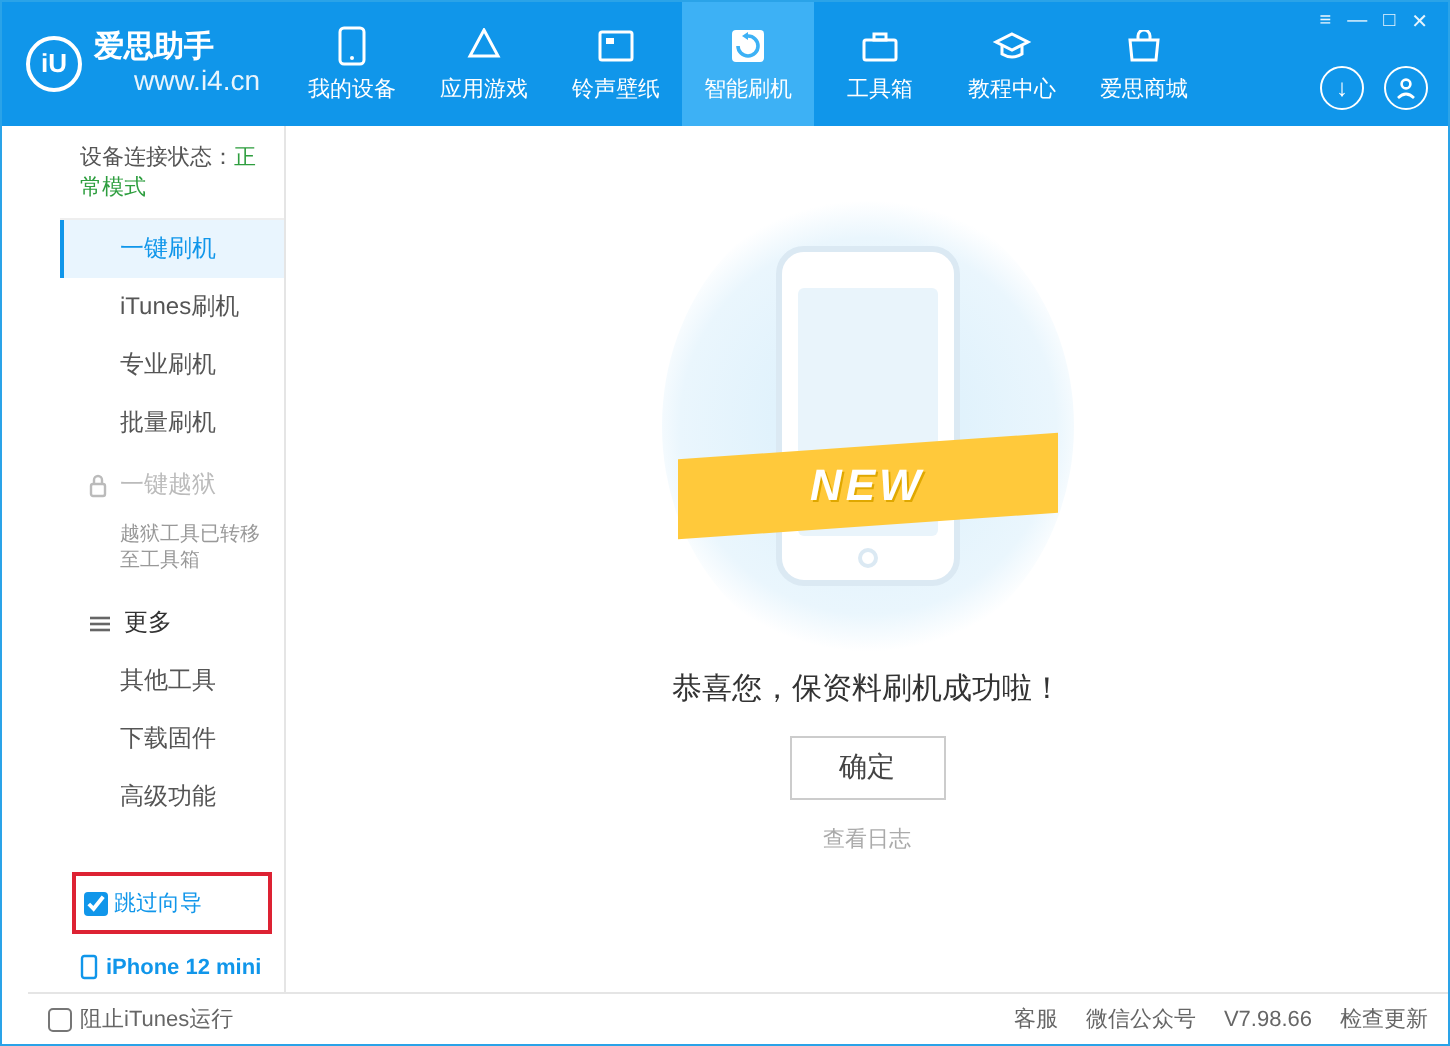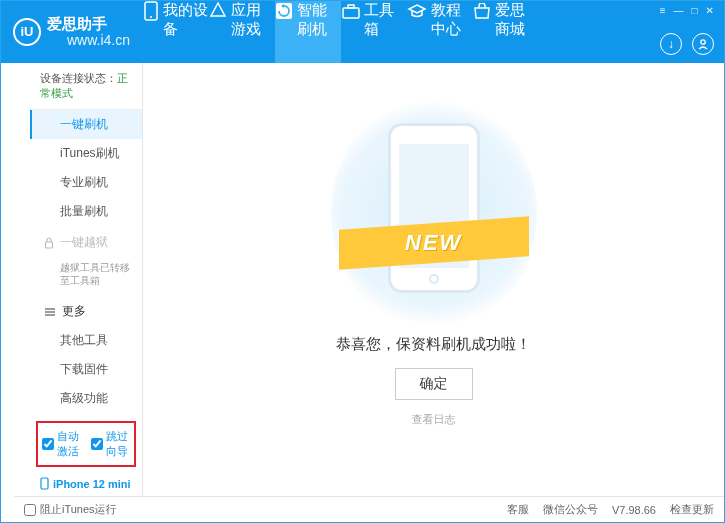--- a/index.html
+++ b/index.html
@@ -5,21 +5,21 @@
 * { margin: 0; padding: 0; box-sizing: border-box; font-family: "Microsoft YaHei", Arial, sans-serif; }
 body { background: #fff; }
 .app { width: 725px; height: 523px; border: 1px solid #2aa3e8; display: flex; flex-direction: column; }
 .header { height: 62px; background: #1096ea; display: flex; align-items: center; color: #fff; }
 .logo-box { width: 142px; display: flex; align-items: center; padding-left: 12px; gap: 6px; }
 .logo-circle { width: 28px; height: 28px; border: 2px solid #fff; border-radius: 50%; display: flex; align-items: center; justify-content: center; font-weight: bold; font-size: 13px; }
 .logo-text { display: flex; flex-direction: column; line-height: 1.1; }
 .logo-title { font-size: 15px; font-weight: bold; }
 .logo-url { font-size: 14px; opacity: .9; margin-left: 20px; }
 .nav { display: flex; flex: 1; height: 100%; }
-.nav-item { width: 66px; display: flex; flex-direction: row; justify-content: center; gap: 4px; cursor: pointer; font-size: 15px; }
+.nav-item { width: 66px; display: flex; flex-direction: column; align-items: center; justify-content: center; gap: 4px; cursor: pointer; font-size: 11px; }
 .nav-item.active { background: #3db1f5; }
 .nav-icon { width: 20px; height: 20px; display: flex; align-items: center; justify-content: center; }
 .win-ctrl-top { display: flex; gap: 8px; font-size: 10px; }
 .win-btn { cursor: pointer; opacity: .9; }
 .header-right { display: flex; flex-direction: column; align-items: flex-end; justify-content: space-between; height: 100%; padding: 4px 10px 8px 0; }
 .user-icons { display: flex; gap: 10px; }
 .circ-icon { width: 22px; height: 22px; border: 1.5px solid #fff; border-radius: 50%; display: flex; align-items: center; justify-content: center; font-size: 12px; cursor: pointer; }
 .body { flex: 1; display: flex; overflow: hidden; }
 .sidebar { width: 142px; border-right: 1px solid #e5e5e5; display: flex; flex-direction: column; font-size: 12px; color: #555; padding-left: 29px; }
 .side-status { padding: 8px 10px; font-size: 11px; border-bottom: 1px solid #eee; }
@@ -76,20 +76,29 @@
         <span>我的设备</span>
       </div>
       <div class="nav-item">
         <span class="nav-icon">
             <svg width="18" height="18" viewBox="0 0 18 18">
               <path d="M9 1 L16 14 H2 Z" fill="none" stroke="#fff" stroke-width="1.5"></path>
             </svg>
           </span>
         <span>应用游戏</span>
       </div>
+      <div class="nav-item">
+        <span class="nav-icon">
+            <svg width="18" height="16" viewBox="0 0 18 16">
+              <rect x="1" y="1" width="16" height="14" rx="1" fill="none" stroke="#fff" stroke-width="1.5"></rect>
+              <rect x="4" y="4" width="4" height="3" fill="#fff"></rect>
+            </svg>
+          </span>
+        <span>铃声壁纸</span>
+      </div>
       <div class="nav-item active">
         <span class="nav-icon">
             <svg width="18" height="18" viewBox="0 0 18 18">
               <rect x="1" y="1" width="16" height="16" rx="2" fill="#fff"></rect>
               <path d="M9 4 A5 5 0 1 1 4 9" fill="none" stroke="#3db1f5" stroke-width="1.8"></path>
               <path d="M9 2 L9 6 L6 4 Z" fill="#3db1f5"></path>
             </svg>
           </span>
         <span>智能刷机</span>
       </div>
@@ -172,24 +181,20 @@
           </span>
         <span>更多</span>
       </div>
       <div class="side-sub">其他工具</div>
       <div class="side-sub">下载固件</div>
       <div class="side-sub">高级功能</div>
 
       <div style="flex:1"></div>
 
       <div class="side-opts">
-        <label class="chk">
-            <input type="checkbox" checked="" style="">
-            <span>自动激活</span>
-          </label>
         <label class="chk">
             <input type="checkbox" checked="" style="">
             <span>跳过向导</span>
           </label>
       </div>
 
       <div class="device">
         <div class="device-name">
           <span>
               <svg width="9" height="13" viewBox="0 0 9 13">

